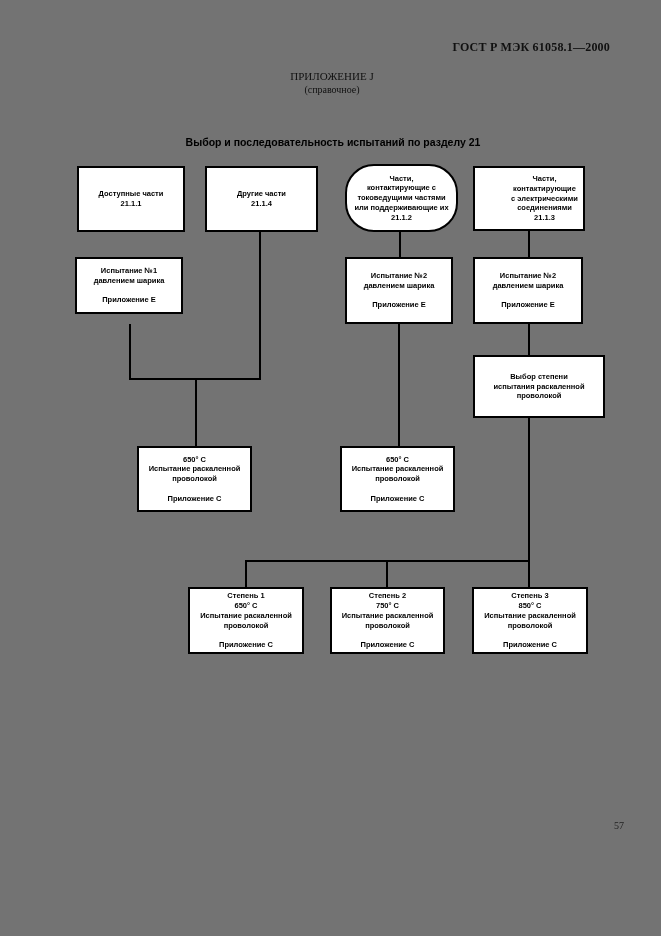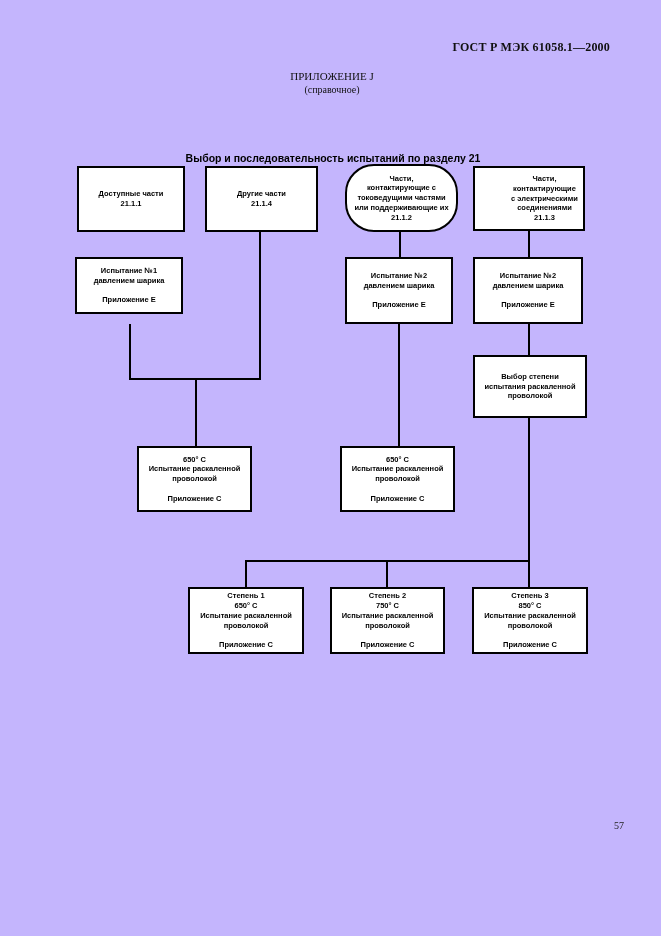--- a/index.html
+++ b/index.html
@@ -1,39 +1,39 @@
 <!DOCTYPE html>
 <html><head>
 <meta charset="utf-8">
 <style>
   html,body{margin:0;padding:0;background:#ffffff;}
   #page{
     position:relative;
     width:661px;height:936px;
-    background:#c4b5fd;
+    background:#737373;
     font-family:"Liberation Sans",sans-serif;
     overflow:hidden;
   }
   .doc-code{
     position:absolute;top:40px;right:51px;
     font-family:"Liberation Serif",serif;
     font-weight:bold;font-size:12px;color:#111;
     letter-spacing:.2px;
   }
   .annex{
     position:absolute;top:70px;left:252px;width:160px;
     text-align:center;
     font-family:"Liberation Serif",serif;
     font-size:11px;color:#111;
   }
   .annex .note{font-size:10px;margin-top:2px;}
   .chart-title{
     position:absolute;top:136px;left:120px;width:426px;
     text-align:center;
-    font-weight:bold;font-size:10.5px;color:#000;margin-top:16px;
+    font-weight:bold;font-size:10.5px;color:#000;
   }
   .node{
     position:absolute;
     border:2px solid #000;
     background:#fff;
     display:flex;align-items:center;justify-content:center;
     text-align:center;
     font-weight:bold;font-size:7.5px;line-height:1.3;color:#000;
     white-space:pre-line;
     box-sizing:border-box;
@@ -47,21 +47,21 @@
     font-size:10px;color:#222;padding-left:28px;
   }
   
   #n-a1{left:77px; top:166px; width:108px;height:66px;}
   #n-a2{left:205px;top:166px; width:113px;height:66px;}
   #n-a3{left:345px;top:164px; width:113px;height:68px;border-radius:29px;}
   #n-a4{left:473px;top:166px; width:112px;height:65px;padding-left:32px;}
   #n-b1{left:75px; top:257px; width:108px;height:57px;}
   #n-b3{left:345px;top:257px; width:108px;height:67px;}
   #n-b4{left:473px;top:257px; width:110px;height:67px;}
-  #n-v {left:473px;top:355px; width:114px;height:63px;}
+  #n-v {left:473px;top:355px; width:132px;height:63px;}
   #n-cl{left:137px;top:446px; width:115px;height:66px;}
   #n-cm{left:340px;top:446px; width:115px;height:66px;}
   #n-d1{left:188px;top:587px; width:116px;height:67px;}
   #n-d2{left:330px;top:587px; width:115px;height:67px;}
   #n-d3{left:472px;top:587px; width:116px;height:67px;}
 </style>
 </head>
 <body>
 
 <div id="page">

